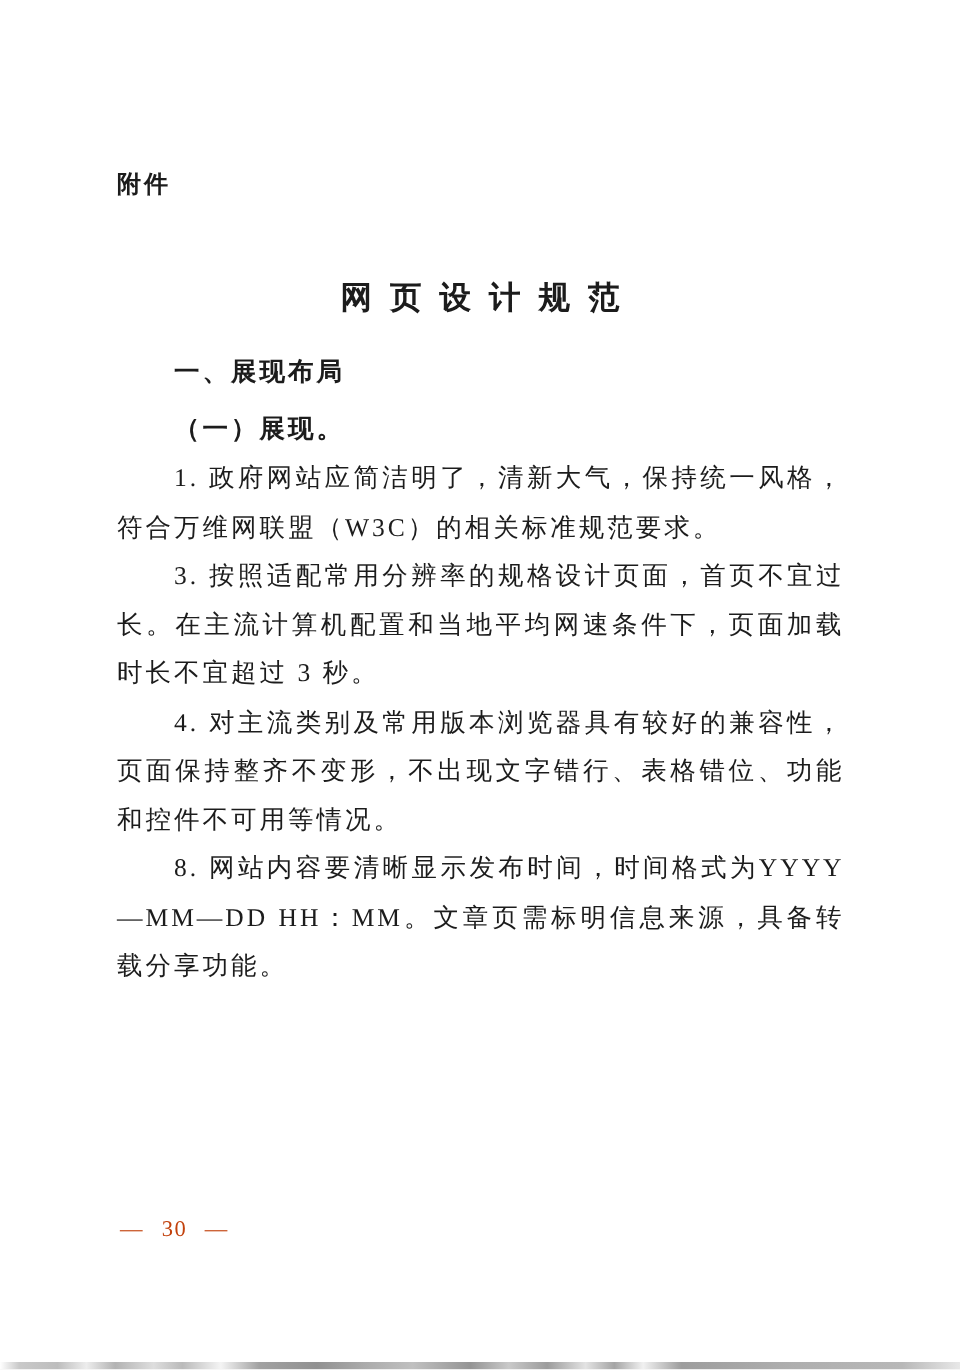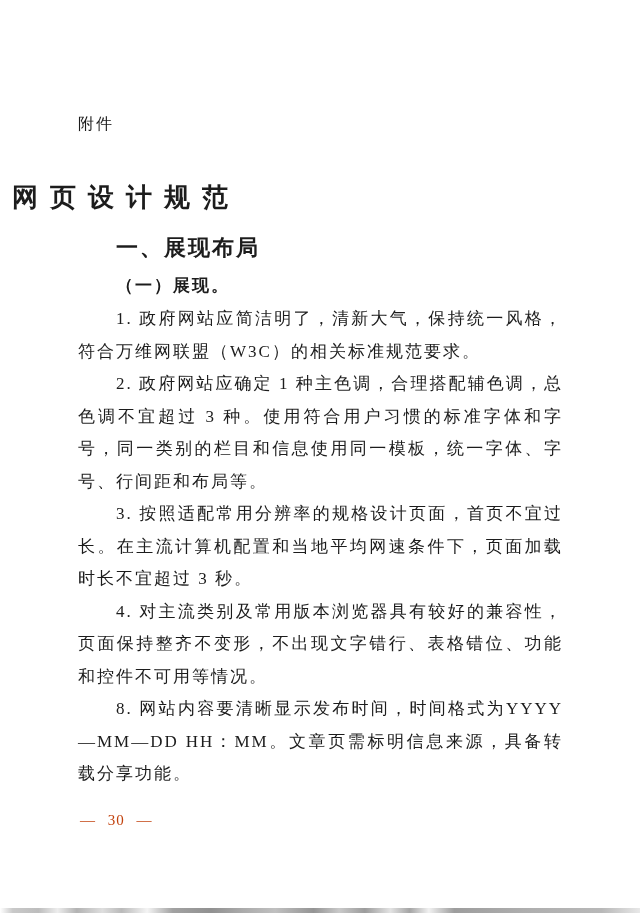--- a/index.html
+++ b/index.html
@@ -20,36 +20,36 @@
     background: var(--paper);
     color: var(--ink);
     font-family: "Liberation Serif", "DejaVu Serif", serif;
     overflow: hidden;
   }
   .attachment {
     padding-top: 113px;
     margin-left: 78px;
     font-size: 16px;
     line-height: 22px;
-    font-weight: normal;
+    font-weight: bold;
     letter-spacing: 2px;
   }
   .doc-title {
     margin: 48px 0 0 0;
-    font-size: 26px;
+    font-size: 21px;
     line-height: 30px;
     font-weight: bold;
-    text-align: left;
+    text-align: center;
     letter-spacing: 12px;
     text-indent: 12px;
     font-family: Liberation Serif, serif;
   }
   .heading1 {
     margin: 24px 77px 16px 78px;
-    font-size: 22px;
+    font-size: 17px;
     line-height: 22px;
     font-weight: bold;
     text-indent: 38px;
     letter-spacing: 2px;
   }
   .heading2 {
     margin: 7px 77px 0 78px;
     font-size: 17px;
     line-height: 22px;
     font-weight: 600;
@@ -99,21 +99,20 @@
   <div class="attachment">附件</div>
 
   <h1 class="doc-title">网页设计规范</h1>
 
   <div class="heading1">一、展现布局</div>
 
   <div class="heading2">（一）展现。</div>
 
   <div class="body-text">
     <p>1. 政府网站应简洁明了，清新大气，保持统一风格，符合万维网联盟（W3C）的相关标准规范要求。</p>
-    <p>2. 政府网站应确定 1 种主色调，合理搭配辅色调，总色调不宜超过 3 种。使用符合用户习惯的标准字体和字号，同一类别的栏目和信息使用同一模板，统一字体、字号、行间距和布局等。</p>
     <p>3. 按照适配常用分辨率的规格设计页面，首页不宜过长。在主流计算机配置和当地平均网速条件下，页面加载时长不宜超过 3 秒。</p>
     <p>4. 对主流类别及常用版本浏览器具有较好的兼容性，页面保持整齐不变形，不出现文字错行、表格错位、功能和控件不可用等情况。</p>
     <p>8. 网站内容要清晰显示发布时间，时间格式为YYYY—MM—DD HH：MM。文章页需标明信息来源，具备转载分享功能。</p>
   </div>
 
   <div class="page-number">— 30 —</div>
 
   <div class="page-bottom-edge"></div>
 
 </div>

